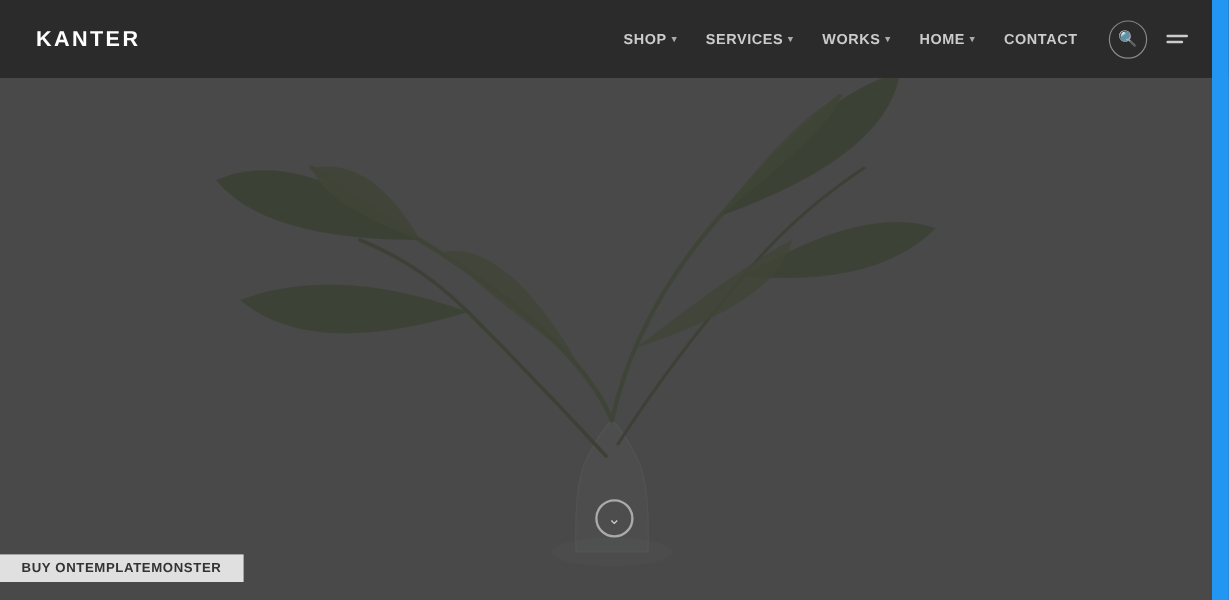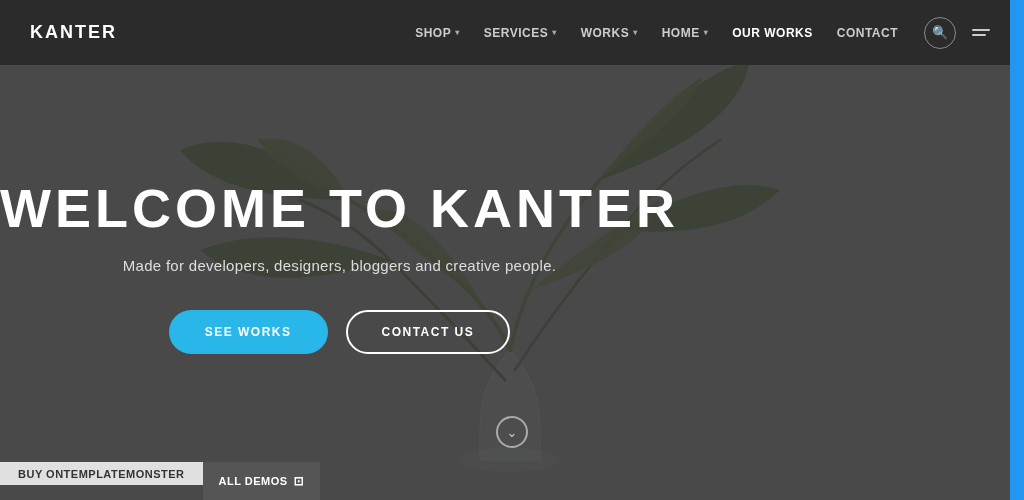--- a/index.html
+++ b/index.html
@@ -265,61 +265,44 @@
       <li>
         <a>
           <span>WORKS</span>
           <span class="chevron">▾</span>
         </a>
       </li>
       <li>
         <a>
           <span>HOME</span>
           <span class="chevron">▾</span>
-        </a>
-      </li>
-      <li class="highlight">
-        <a style="color:#fff; font-weight:800;">
-          <span>OUR WORKS</span>
         </a>
       </li>
       <li>
         <a>
           <span>CONTACT</span>
         </a>
       </li>
     </ul>
     <div class="navbar-icons">
       <button class="search-btn">
         <span>🔍</span>
       </button>
       <div class="hamburger-btn">
         <span></span>
         <span></span>
       </div>
     </div>
   </nav>
 
-  <div class="hero-content">
-    <h1 class="hero-title">WELCOME TO KANTER</h1>
-    <p class="hero-subtitle">Made for developers, designers, bloggers and creative people.</p>
-    <div class="hero-buttons">
-      <button class="btn-primary">SEE WORKS</button>
-      <button class="btn-secondary">CONTACT US</button>
-    </div>
-  </div>
 
   <div class="scroll-down">
     <span>⌄</span>
   </div>
 
   <div class="bottom-bar">
     <button class="bottom-btn-buy">
       <span>BUY ONTemplateMonster</span>
     </button>
-    <button class="bottom-btn-demos">
-      <span>ALL DEMOS</span>
-      <span class="demo-icon">⊡</span>
-    </button>
   </div>
 </div>
 
 <div class="sidebar-strip"></div>
 
 </body></html>

